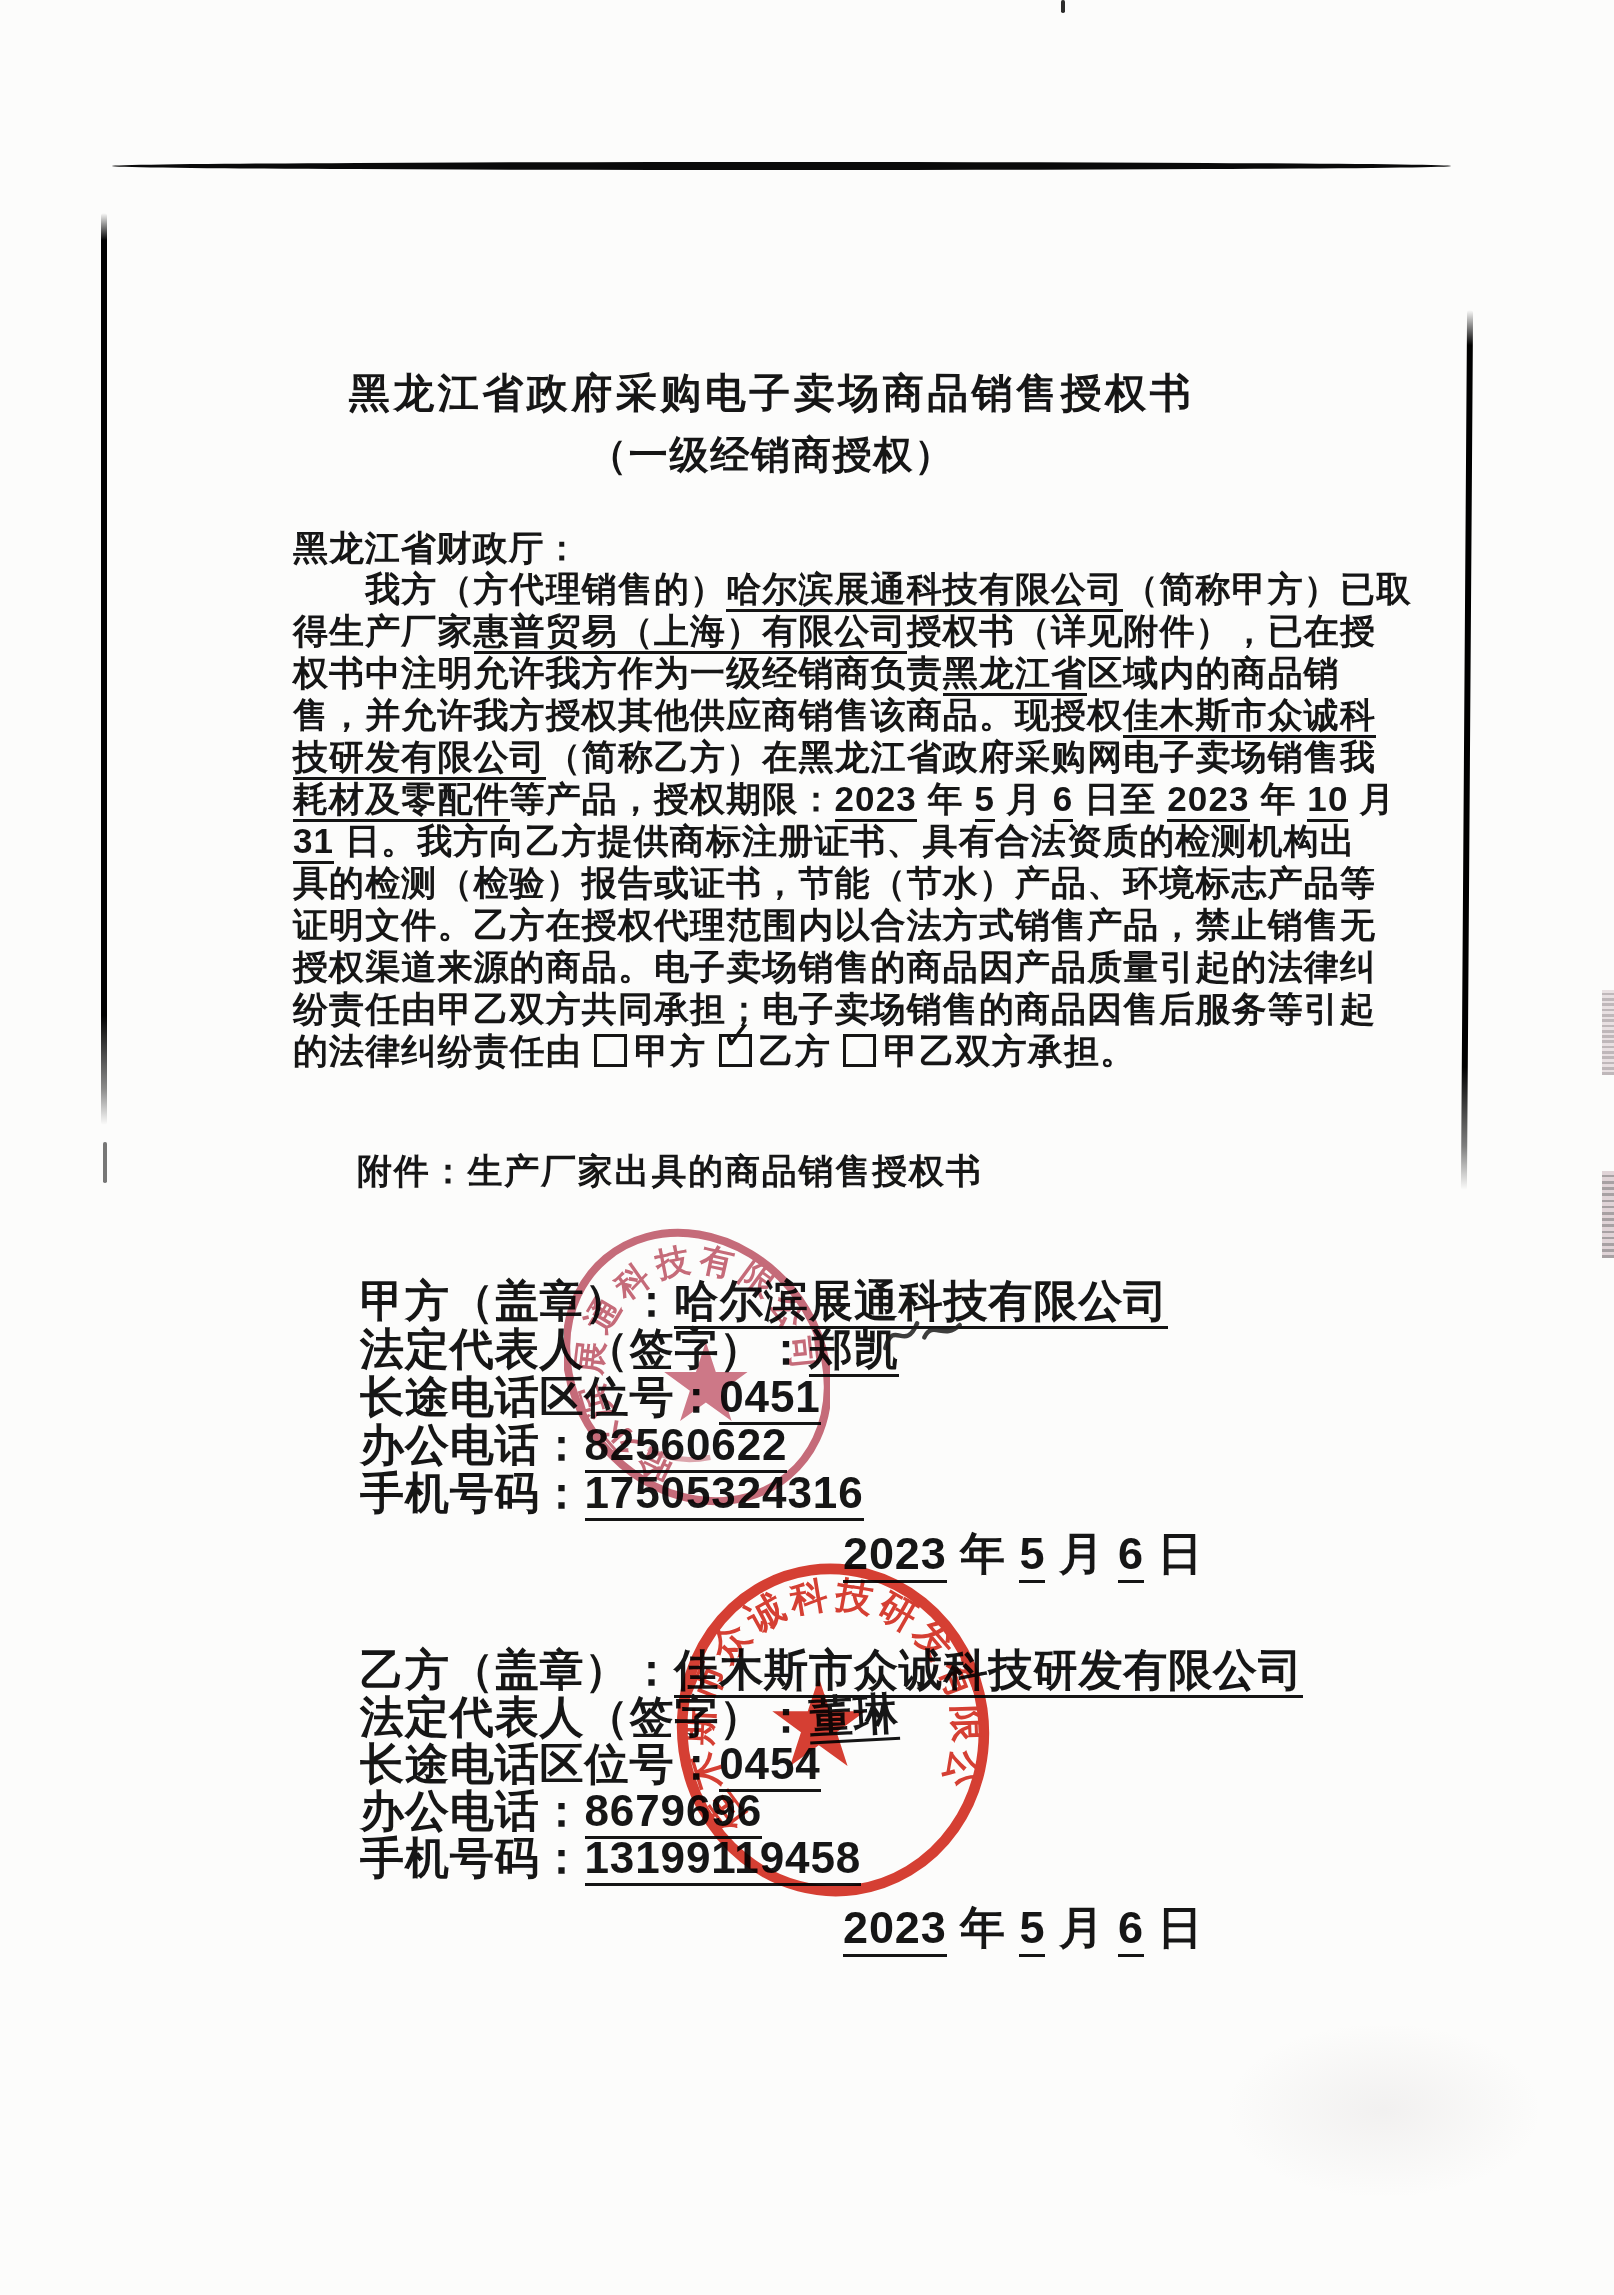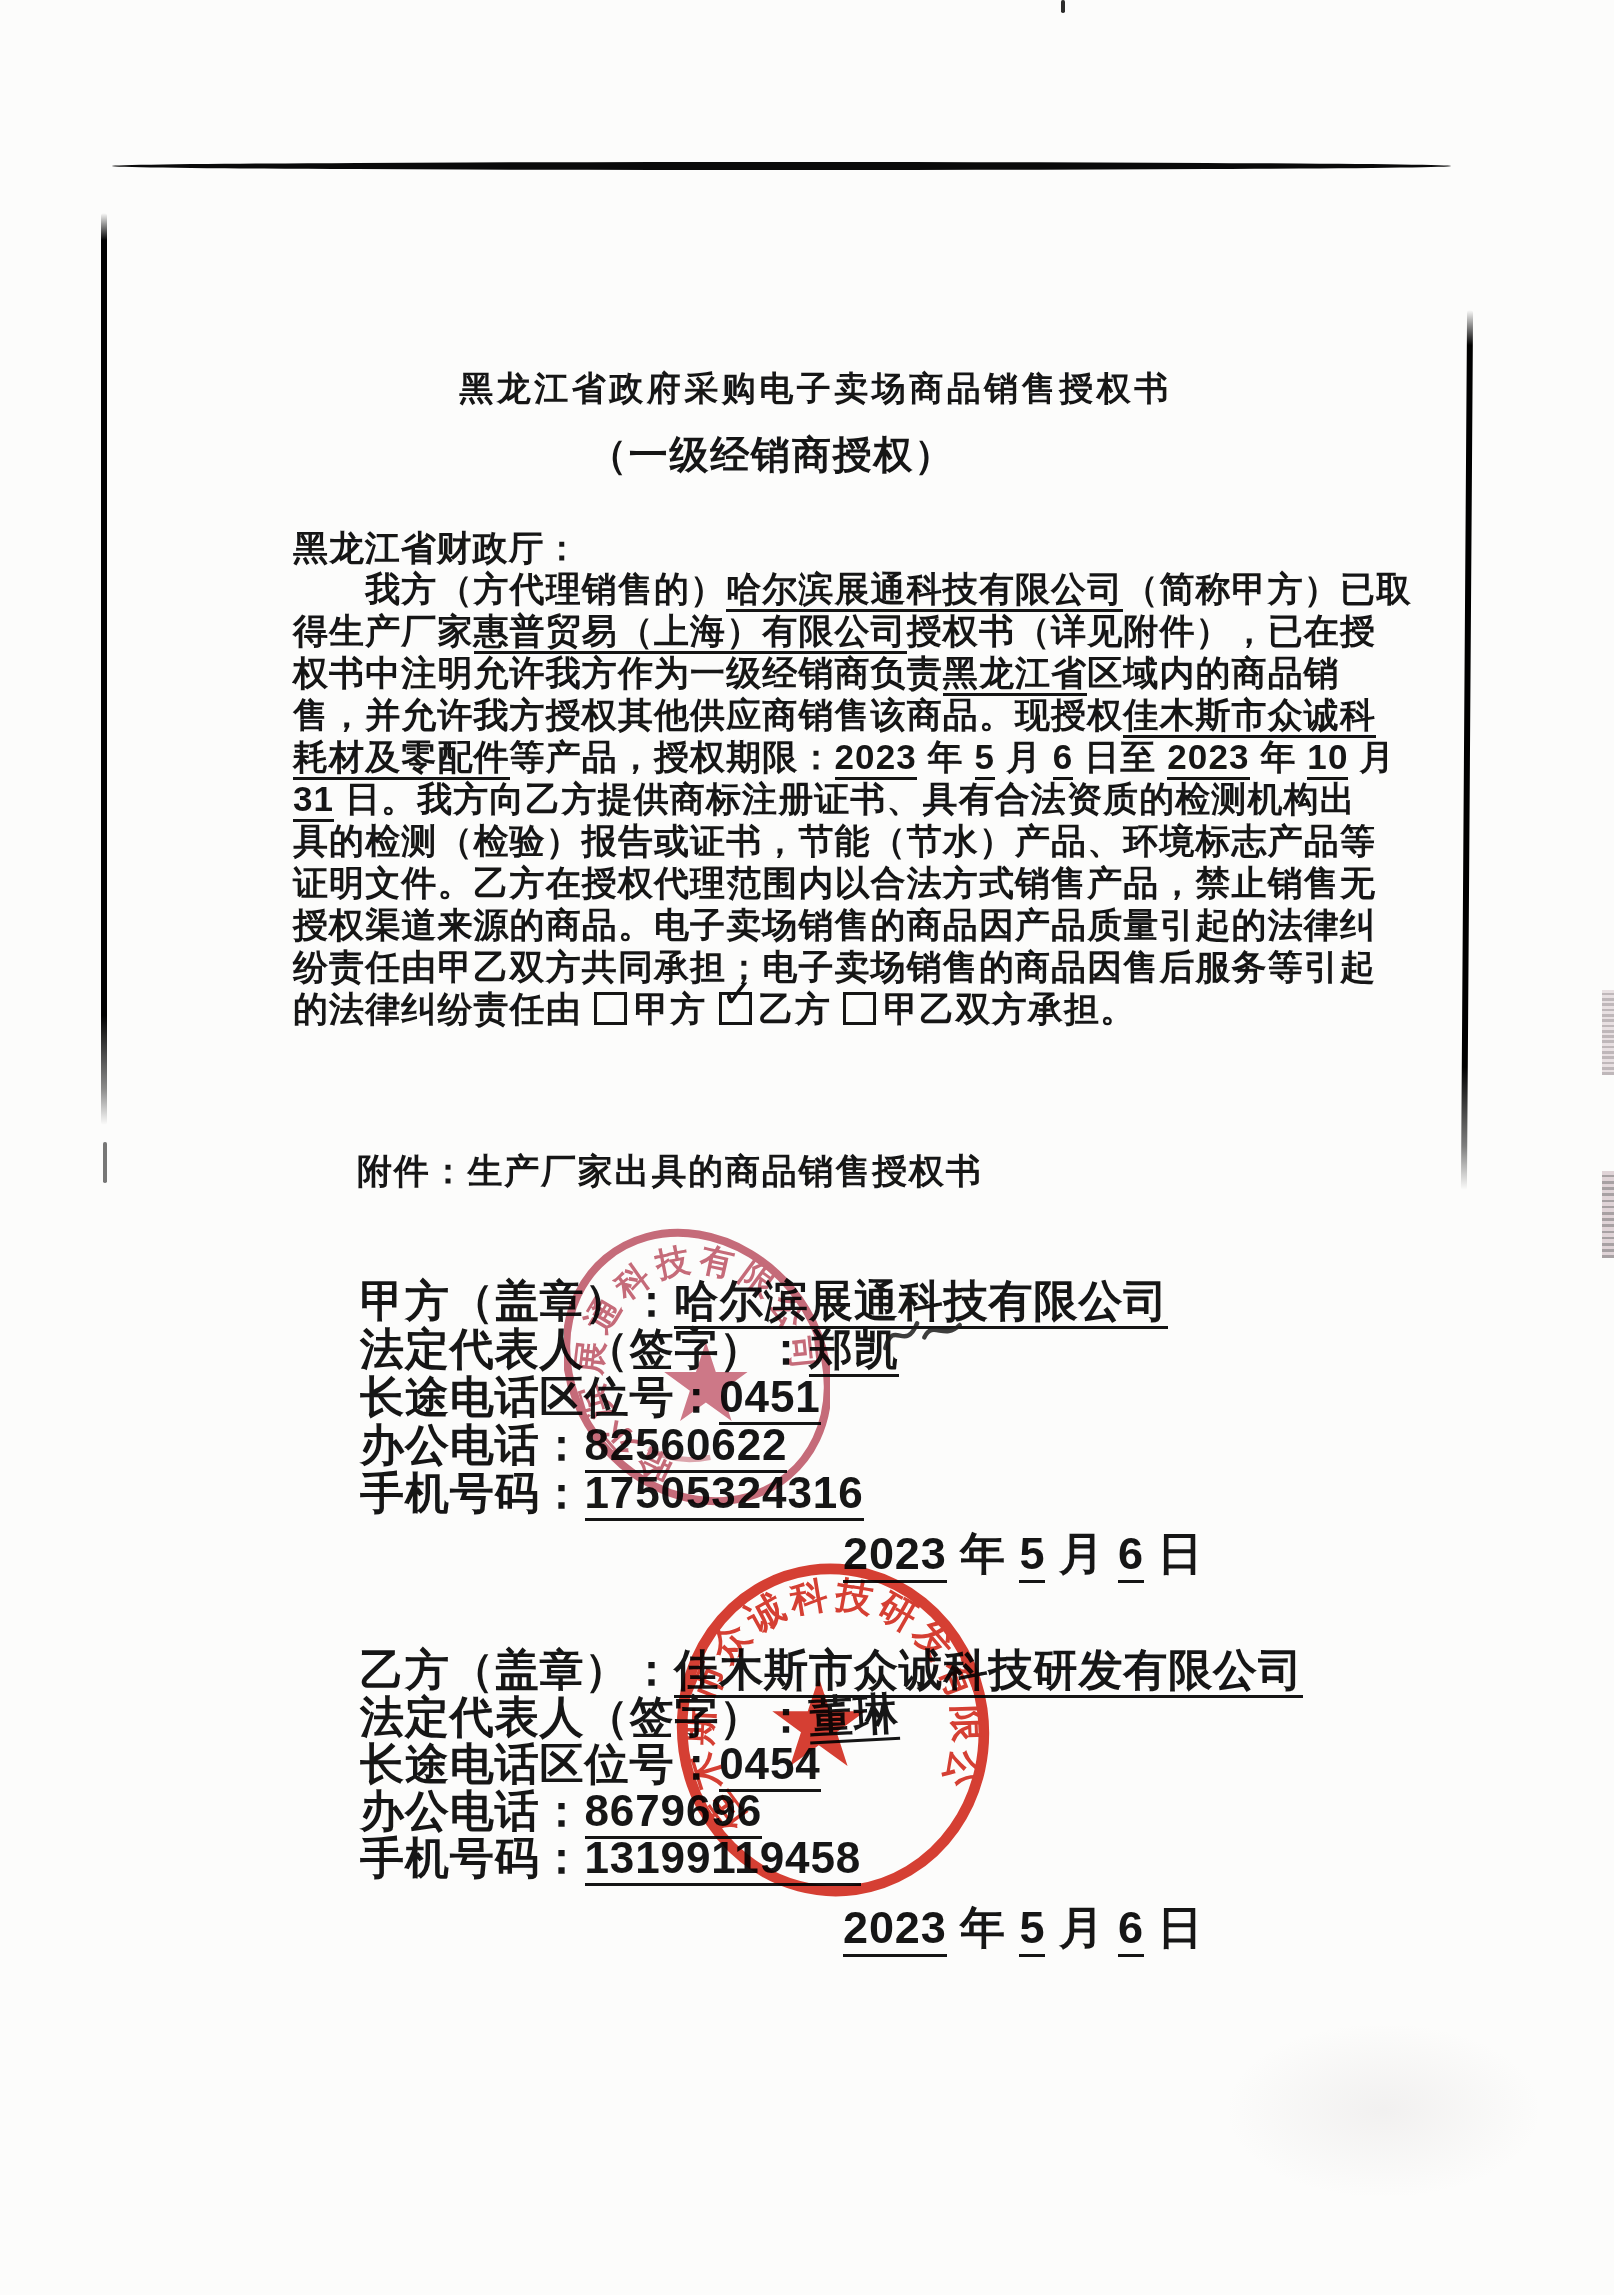--- a/index.html
+++ b/index.html
@@ -18,21 +18,21 @@
   .art-rightline{left:1464px;top:310px;width:6.2px;height:880px;border-radius:3.5px;transform:rotate(.4deg);
     background:linear-gradient(to bottom, rgba(0,0,0,0) 0%, #000 4%, #000 86%, rgba(0,0,0,.5) 95%, rgba(0,0,0,0) 100%);}
   .art-strip1{left:1602px;top:990px;width:12.4px;height:85px;opacity:.55;
     background:repeating-linear-gradient(0deg,#8d7f84 0 2.7px,#d8c9cd 2.7px 5.3px);}
   .art-strip2{left:1602px;top:1171px;width:12.4px;height:87px;opacity:.6;
     background:repeating-linear-gradient(0deg,#6f6468 0 2.7px,#cdb9bf 2.7px 6.2px);}
   .art-smudge{left:1224px;top:2022px;width:319px;height:177px;border-radius:50%;
     background:radial-gradient(ellipse at center, rgba(150,140,142,.10), rgba(150,140,142,0) 70%);}
   
   .title{position:absolute;left:0;top:366px;width:1543px;text-align:center;
-    font-size:34px;letter-spacing:3.5px;white-space:nowrap;padding-left:44px;}
+    font-size:41px;letter-spacing:3.5px;white-space:nowrap;}
   .subtitle{position:absolute;left:0;top:428px;width:1543px;text-align:center;
     font-size:39px;letter-spacing:1.8px;white-space:nowrap;}
   .salutation{position:absolute;left:293px;top:525px;font-size:35px;letter-spacing:0.9px;white-space:nowrap;}
   .body-lines{position:absolute;left:293px;top:568px;}
   .bline{height:42px;line-height:42px;font-size:35px;letter-spacing:1.1px;white-space:nowrap;}
   .u{border-bottom:3.5px solid #151515;padding-bottom:0.9px;}
   .cbx{display:inline-block;width:27px;height:27px;border:3.5px solid #151515;
     vertical-align:-3.5px;margin:0 7px 0 12.4px;position:relative;line-height:27px;}
   .cbx .ck{position:absolute;left:-0.9px;top:-15px;font-size:39px;color:#111;}
   .attachment{position:absolute;left:357px;top:1148px;font-size:35px;letter-spacing:1.8px;white-space:nowrap;}
@@ -68,20 +68,21 @@
 
   <div class="title">黑龙江省政府采购电子卖场商品销售授权书</div>
   <div class="subtitle">（一级经销商授权）</div>
 
   <div class="salutation">黑龙江省财政厅：</div>
   <div class="body-lines" id="body-lines">
       <div class="bline"><span>　　我方（方代理销售的）</span><span class="u">哈尔滨展通科技有限公司</span><span>（简称甲方）已取</span></div>
       <div class="bline"><span>得生产厂家</span><span class="u">惠普贸易（上海）有限公司</span><span>授权书（详见附件），已在授</span></div>
       <div class="bline"><span>权书中注明允许我方作为一级经销商负责</span><span class="u">黑龙江省</span><span>区域内的商品销</span></div>
       <div class="bline"><span>售，并允许我方授权其他供应商销售该商品。现授权</span><span class="u">佳木斯市众诚科</span></div>
+      <div class="bline"><span class="u">技研发有限公司</span><span>（简称乙方）在黑龙江省政府采购网电子卖场销售我</span></div>
       <div class="bline"><span class="u">耗材及零配件</span><span>等产品，授权期限：</span><span class="u">2023</span><span> 年 </span><span class="u">5</span><span> 月 </span><span class="u">6</span><span> 日至 </span><span class="u">2023</span><span> 年 </span><span class="u">10</span><span> 月</span></div>
       <div class="bline"><span class="u">31</span><span> 日。我方向乙方提供商标注册证书、具有合法资质的检测机构出</span></div>
       <div class="bline"><span>具的检测（检验）报告或证书，节能（节水）产品、环境标志产品等</span></div>
       <div class="bline"><span>证明文件。乙方在授权代理范围内以合法方式销售产品，禁止销售无</span></div>
       <div class="bline"><span>授权渠道来源的商品。电子卖场销售的商品因产品质量引起的法律纠</span></div>
       <div class="bline"><span>纷责任由甲乙双方共同承担；电子卖场销售的商品因售后服务等引起</span></div>
       <div class="bline"><span>的法律纠纷责任由</span><span class="cbx"></span><span>甲方</span><span class="cbx"><span class="ck">✓</span></span><span>乙方</span><span class="cbx"></span><span>甲乙双方承担。</span></div>
     </div>
   <div class="attachment">附件：生产厂家出具的商品销售授权书</div>
 

